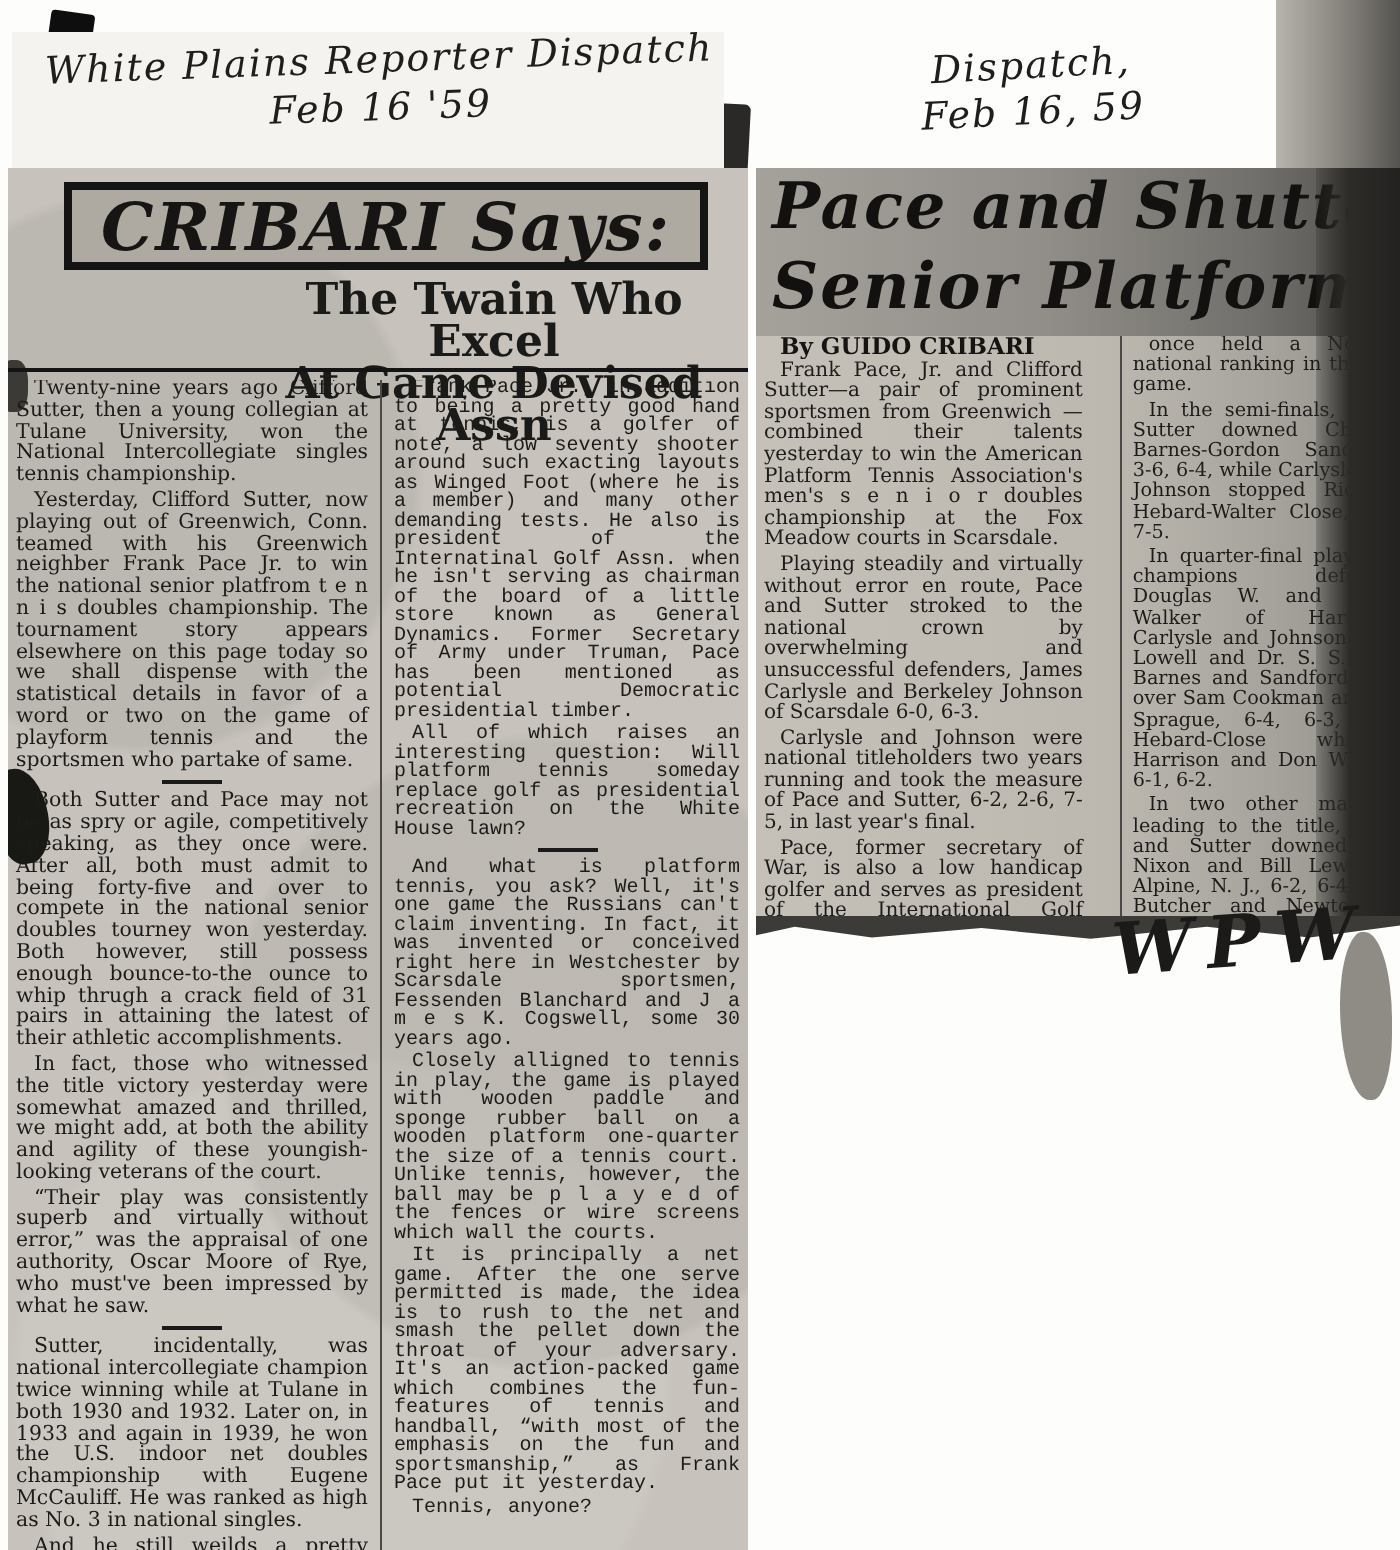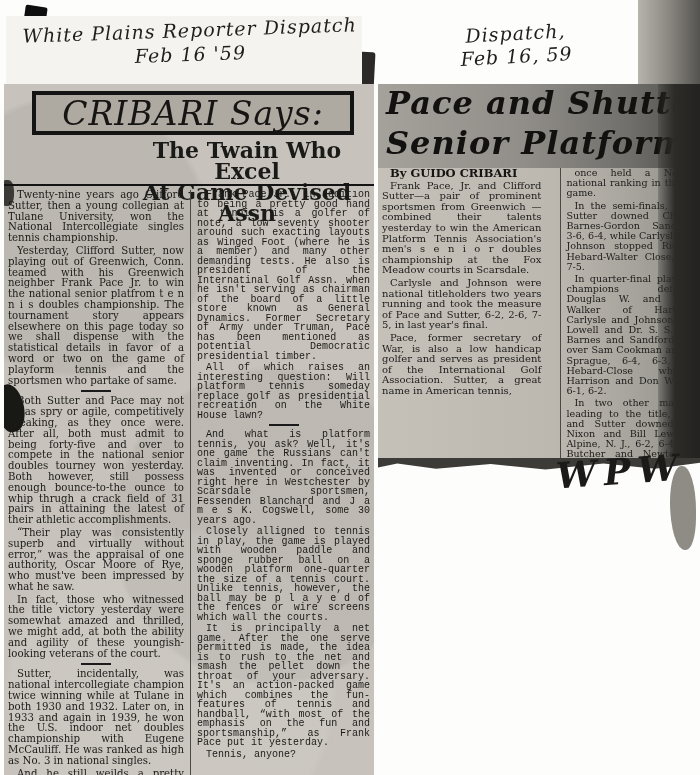--- a/index.html
+++ b/index.html
@@ -32,21 +32,21 @@
   .left-note-strip{position:absolute;left:2px;top:0;width:356px;height:68px;background:#f5f3ef;}
   .print-area{position:absolute;left:0;top:68px;width:370px;height:691px;background:#c7c3bc;
               background-image:
                 radial-gradient(circle at 18% 22%, rgba(0,0,0,0.06) 0 22%, transparent 23%),
                 radial-gradient(circle at 72% 64%, rgba(0,0,0,0.05) 0 30%, transparent 31%),
                 radial-gradient(circle at 45% 88%, rgba(255,255,255,0.07) 0 25%, transparent 26%);
               overflow:hidden;}
   .cribari-box{position:absolute;left:28px;top:7px;width:322px;height:44px;
                background:#aeaaa1;border:4px solid #141414;box-sizing:border-box;
                display:flex;align-items:center;justify-content:center;}
-  .cribari-box span{font-size:33px;font-weight:normal;font-style:italic;color:#161513;
+  .cribari-box span{font-size:33px;font-weight:bold;font-style:italic;color:#161513;
                     letter-spacing:1px;white-space:nowrap;}
   .subtitle{position:absolute;left:128px;top:56px;width:230px;text-align:center;
             font-size:22px;font-weight:bold;color:#1a1a18;line-height:21px;}
   .head-rule{position:absolute;left:0;top:100px;width:370px;height:2px;background:#141414;}
 
   .cols{position:absolute;left:2px;top:106px;width:366px;height:585px;display:flex;overflow:hidden;}
   .col{box-sizing:border-box;overflow:hidden;text-align:justify;color:#1c1b19;}
   .col p{margin:0 0 2px 0;text-indent:9px;}
   .col-a{width:184px;padding:0 6px 0 2px;font-size:10.2px;line-height:10.8px;}
   .col-b{width:182px;padding:0 2px 0 6px;border-left:1px solid #4a4945;
@@ -107,22 +107,22 @@
         <div>At Game Devised Assn</div>
       </div>
       <div class="head-rule"></div>
 
       <div class="cols">
         <div class="col col-a">
           <p>Twenty-nine years ago Clifford Sutter, then a young collegian at Tulane University, won the National Intercollegiate singles tennis championship.</p>
           <p>Yesterday, Clifford Sutter, now playing out of Greenwich, Conn. teamed with his Greenwich neighber Frank Pace Jr. to win the national senior platfrom t e n n i s doubles championship. The tournament story appears elsewhere on this page today so we shall dispense with the statistical details in favor of a word or two on the game of playform tennis and the sportsmen who partake of same.</p>
           <div class="sep"></div>
           <p>Both Sutter and Pace may not be as spry or agile, competitively speaking, as they once were. After all, both must admit to being forty-five and over to compete in the national senior doubles tourney won yesterday. Both however, still possess enough bounce-to-the ounce to whip thrugh a crack field of 31 pairs in attaining the latest of their athletic accomplishments.</p>
+          <p>In fact, those who witnessed the title victory yesterday were somewhat amazed and thrilled, we might add, at both the ability and agility of these youngish-looking veterans of the court.</p>
           <p>“Their play was consistently superb and virtually without error,” was the appraisal of one authority, Oscar Moore of Rye, who must've been impressed by what he saw.</p>
-          <p>In fact, those who witnessed the title victory yesterday were somewhat amazed and thrilled, we might add, at both the ability and agility of these youngish-looking veterans of the court.</p>
           <div class="sep"></div>
           <p>Sutter, incidentally, was national intercollegiate champion twice winning while at Tulane in both 1930 and 1932. Later on, in 1933 and again in 1939, he won the U.S. indoor net doubles championship with Eugene McCauliff. He was ranked as high as No. 3 in national singles.</p>
           <p>And he still weilds a pretty potent tennis racquet, potent enough, ist some partisans, to lick the lights out of a few potential is Cuppers.</p>
         </div>
         <div class="col col-b">
           <p>Frank Pace Jr., in addition to being a pretty good hand at tennis, is a golfer of note, a low seventy shooter around such exacting layouts as Winged Foot (where he is a member) and many other demanding tests. He also is president of the Internatinal Golf Assn. when he isn't serving as chairman of the board of a little store known as General Dynamics. Former Secretary of Army under Truman, Pace has been mentioned as potential Democratic presidential timber.</p>
           <p>All of which raises an interesting question: Will platform tennis someday replace golf as presidential recreation on the White House lawn?</p>
           <div class="sep"></div>
           <p>And what is platform tennis, you ask? Well, it's one game the Russians can't claim inventing. In fact, it was invented or conceived right here in Westchester by Scarsdale sportsmen, Fessenden Blanchard and J a m e s K. Cogswell, some 30 years ago.</p>
           <p>Closely alligned to tennis in play, the game is played with wooden paddle and sponge rubber ball on a wooden platform one-quarter the size of a tennis court. Unlike tennis, however, the ball may be p l a y e d of the fences or wire screens which wall the courts.</p>
@@ -142,20 +142,21 @@
     <div class="r-print">
       <div class="headline-zone">
         <div class="hl hl1">Pace and Shutter W</div>
         <div class="hl hl2">Senior Platform Ten</div>
       </div>
 
       <div class="rcols">
         <div class="rcol rcol-a">
           <p class="byline">By GUIDO CRIBARI</p>
           <p>Frank Pace, Jr. and Clifford Sutter—a pair of prominent sportsmen from Greenwich — combined their talents yesterday to win the American Platform Tennis Association's men's s e n i o r doubles championship at the Fox Meadow courts in Scarsdale.</p>
+          <p>Playing steadily and virtually without error en route, Pace and Sutter stroked to the national crown by overwhelming and unsuccessful defenders, James Carlysle and Berkeley Johnson of Scarsdale 6-0, 6-3.</p>
           <p>Carlysle and Johnson were national titleholders two years running and took the measure of Pace and Sutter, 6-2, 2-6, 7-5, in last year's final.</p>
           <p>Pace, former secretary of War, is also a low handicap golfer and serves as president of the International Golf Association. Sutter, a great name in American tennis,</p>
         </div>
         <div class="rcol rcol-b">
           <p>once held a No. 3 national ranking in the net game.</p>
           <p>In the semi-finals, Pace-Sutter downed Charles Barnes-Gordon Sandford, 3-6, 6-4, while Carlysle and Johnson stopped Richard Hebard-Walter Close, 6-4, 7-5.</p>
           <p>In quarter-final play, the champions defeated Douglas W. and Louis Walker of Hartford; Carlysle and Johnson beat Lowell and Dr. S. S. Lee; Barnes and Sandford won over Sam Cookman and M. Sprague, 6-4, 6-3, and Hebard-Close whipped Harrison and Don Wilson, 6-1, 6-2.</p>
           <p>In two other matches leading to the title, Pace and Sutter downed Bill Nixon and Bill Lewis of Alpine, N. J., 6-2, 6-4, and Butcher and Newton of Fox Meadow, 6-0, 6-1.</p>
           <p>A field of 31 teams participated.</p>
         </div>

